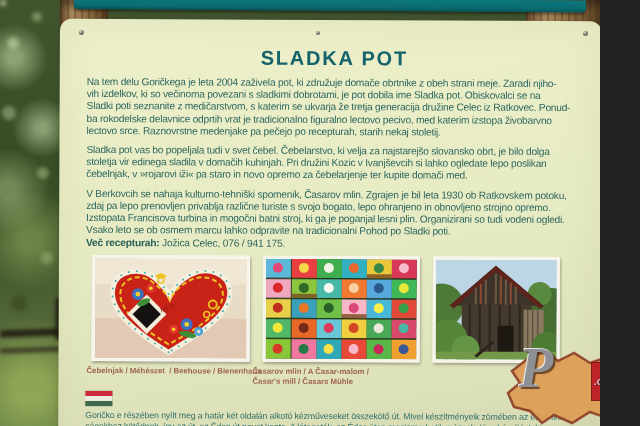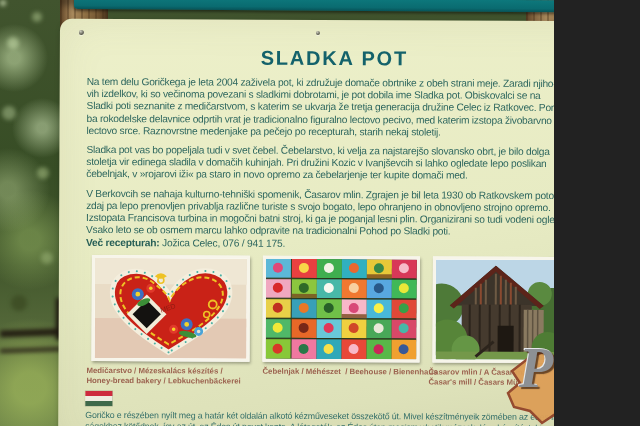--- a/index.html
+++ b/index.html
@@ -1,17 +1,17 @@
 <!DOCTYPE html>
 <html><head>
 <meta charset="utf-8">
 <style>
   html,body{margin:0;padding:0;background:#222;}
   #scene{
-    position:relative;width:554px;height:426px;overflow:hidden;
+    position:relative;width:600px;height:426px;overflow:hidden;
     font-family:"Liberation Sans",sans-serif;
     background:
       radial-gradient(circle at 618px 28px, rgba(186,214,88,.85) 0 18px, rgba(150,185,70,.45) 40px, transparent 62px),
       radial-gradient(circle at 600px 120px, rgba(120,150,160,.35) 0 10px, transparent 40px),
       radial-gradient(circle at 14px 58px, rgba(205,228,175,.55) 0 6px, transparent 34px),
       radial-gradient(circle at 42px 128px, rgba(214,234,188,.5) 0 5px, transparent 30px),
       radial-gradient(circle at 8px 190px, rgba(200,222,160,.4) 0 8px, transparent 42px),
       radial-gradient(circle at 30px 240px, rgba(150,180,100,.5) 0 10px, transparent 50px),
       radial-gradient(circle at 30px 388px, rgba(168,192,96,.65) 0 16px, transparent 70px),
       radial-gradient(circle at 625px 300px, rgba(20,32,14,.8) 0 30px, transparent 90px),
@@ -285,22 +285,20 @@
             <circle cx="12" cy="80" r="20" fill="#578539"></circle>
             <circle cx="30" cy="90" r="14" fill="#659645"></circle>
             <circle cx="112" cy="88" r="16" fill="#4e7c34"></circle>
             <rect x="0" y="92" width="121" height="8" fill="#74984a"></rect>
             <line x1="40" y1="97" x2="58" y2="82" stroke="#2c241c" stroke-width="3"></line>
           </svg>
         </figure>
       </div>
 
       <div class="captions">
-        <div class="cap cap-1">Medičarstvo / Mézeskalács készítés /
-Honey-bread bakery / Lebkuchenbäckerei</div>
         <div class="cap cap-2">Čebelnjak / Méhészet  / Beehouse / Bienenhaus</div>
         <div class="cap">Časarov mlin / A Časar-malom /
 Časar's mill / Časars Mühle</div>
       </div>
 
       <div class="hu-head">
         <div class="hu-flag">
           <div class="hu-red"></div>
           <div class="hu-white"></div>
           <div class="hu-green"></div>

